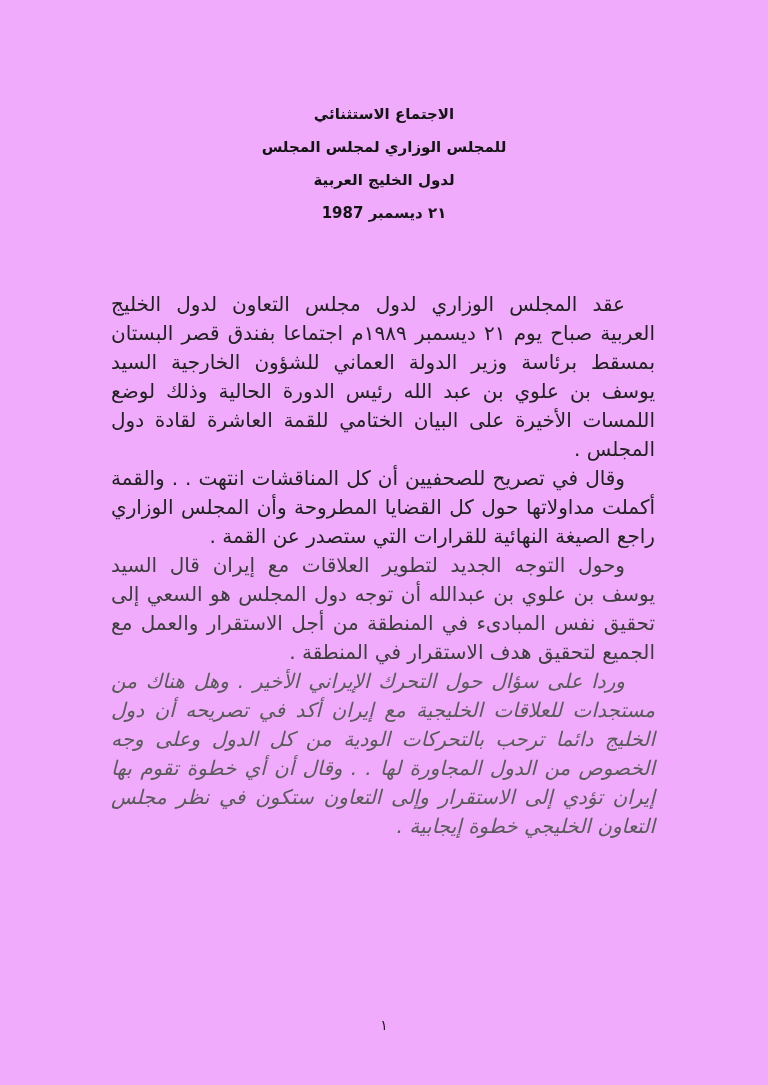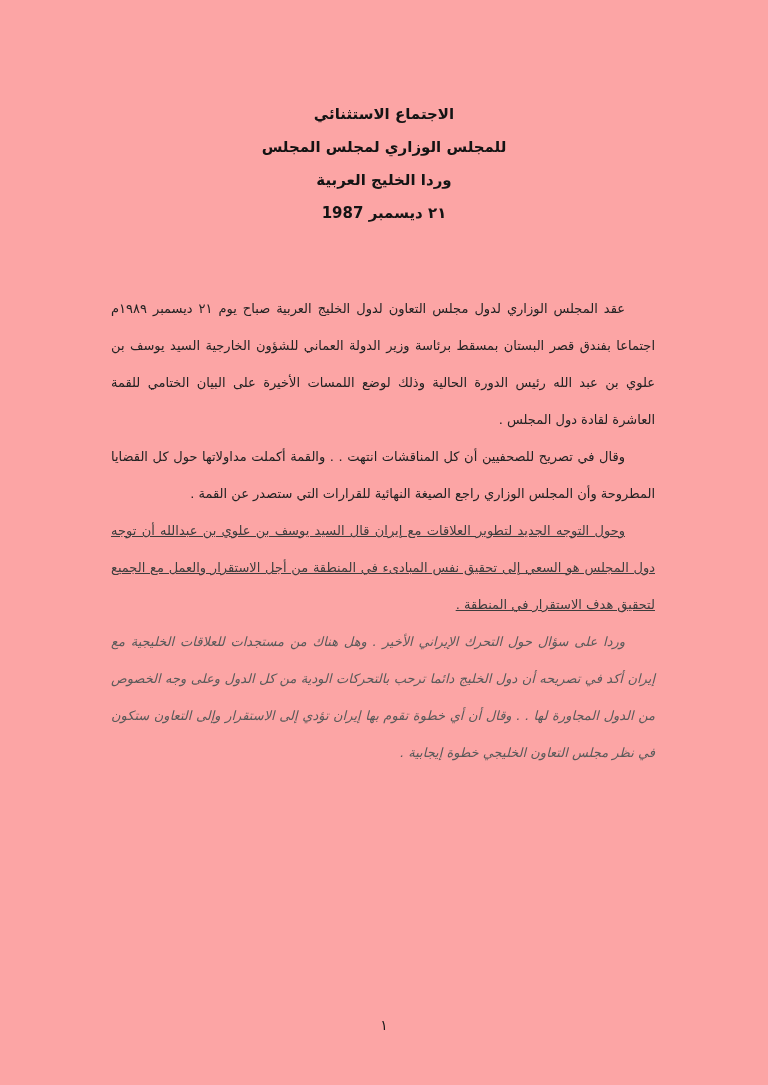--- a/index.html
+++ b/index.html
@@ -7,73 +7,72 @@
   body {
     width: 768px;
     height: 1085px;
     position: relative;
     font-family: "DejaVu Sans", sans-serif;
     overflow: hidden;
   }
   .page {
     position: absolute;
     inset: 0;
-    background: #fca5a5;
+    background: #f0abfc;
     direction: rtl;
   }
   .title-block {
     margin-top: 98px;
     text-align: center;
     font-weight: bold;
     font-size: 15px;
     line-height: 33px;
     color: #141414;
   }
   .title-date {
     letter-spacing: 2px;
   }
   .body-block {
     margin: 60px 113px 0 111px;
-    font-size: 13px;
-    line-height: 37px;
+    font-size: 20px;
+    line-height: 29px;
     text-align: justify;
     text-justify: inter-word;
     color: #222222;
   }
   .para {
     text-indent: 30px;
     margin: 0;
   }
   .para.faded {
     color: #5a5a5a;
     font-style: italic;
   }
   .para.light {
     color: #3d3d3d;
-    text-decoration: underline;
   }
   .page-number {
     position: absolute;
     bottom: 52px;
     left: 0;
     right: 0;
     text-align: center;
     font-size: 14px;
     color: #1a1a1a;
   }
 </style>
 </head>
 <body>
 
 <div class="page">
 
   <div class="title-block">
     <div class="title-line">الاجتماع الاستثنائي</div>
     <div class="title-line">للمجلس الوزاري لمجلس المجلس</div>
-    <div class="title-line">وردا الخليج العربية</div>
+    <div class="title-line">لدول الخليج العربية</div>
     <div class="title-line title-date">٢١ ديسمبر 1987</div>
   </div>
 
   <div class="body-block">
     <p class="para">عقد المجلس الوزاري لدول مجلس التعاون لدول الخليج العربية صباح يوم ٢١ ديسمبر ١٩٨٩م اجتماعا بفندق قصر البستان بمسقط برئاسة وزير الدولة العماني للشؤون الخارجية السيد يوسف بن علوي بن عبد الله رئيس الدورة الحالية وذلك لوضع اللمسات الأخيرة على البيان الختامي للقمة العاشرة لقادة دول المجلس .</p>
     <p class="para">وقال في تصريح للصحفيين أن كل المناقشات انتهت . . والقمة أكملت مداولاتها حول كل القضايا المطروحة وأن المجلس الوزاري راجع الصيغة النهائية للقرارات التي ستصدر عن القمة .</p>
     <p class="para light">وحول التوجه الجديد لتطوير العلاقات مع إيران قال السيد يوسف بن علوي بن عبدالله أن توجه دول المجلس هو السعي إلى تحقيق نفس المبادىء في المنطقة من أجل الاستقرار والعمل مع الجميع لتحقيق هدف الاستقرار في المنطقة .</p>
     <p class="para faded">وردا على سؤال حول التحرك الإيراني الأخير . وهل هناك من مستجدات للعلاقات الخليجية مع إيران أكد في تصريحه أن دول الخليج دائما ترحب بالتحركات الودية من كل الدول وعلى وجه الخصوص من الدول المجاورة لها . . وقال أن أي خطوة تقوم بها إيران تؤدي إلى الاستقرار وإلى التعاون ستكون في نظر مجلس التعاون الخليجي خطوة إيجابية .</p>
   </div>
 

